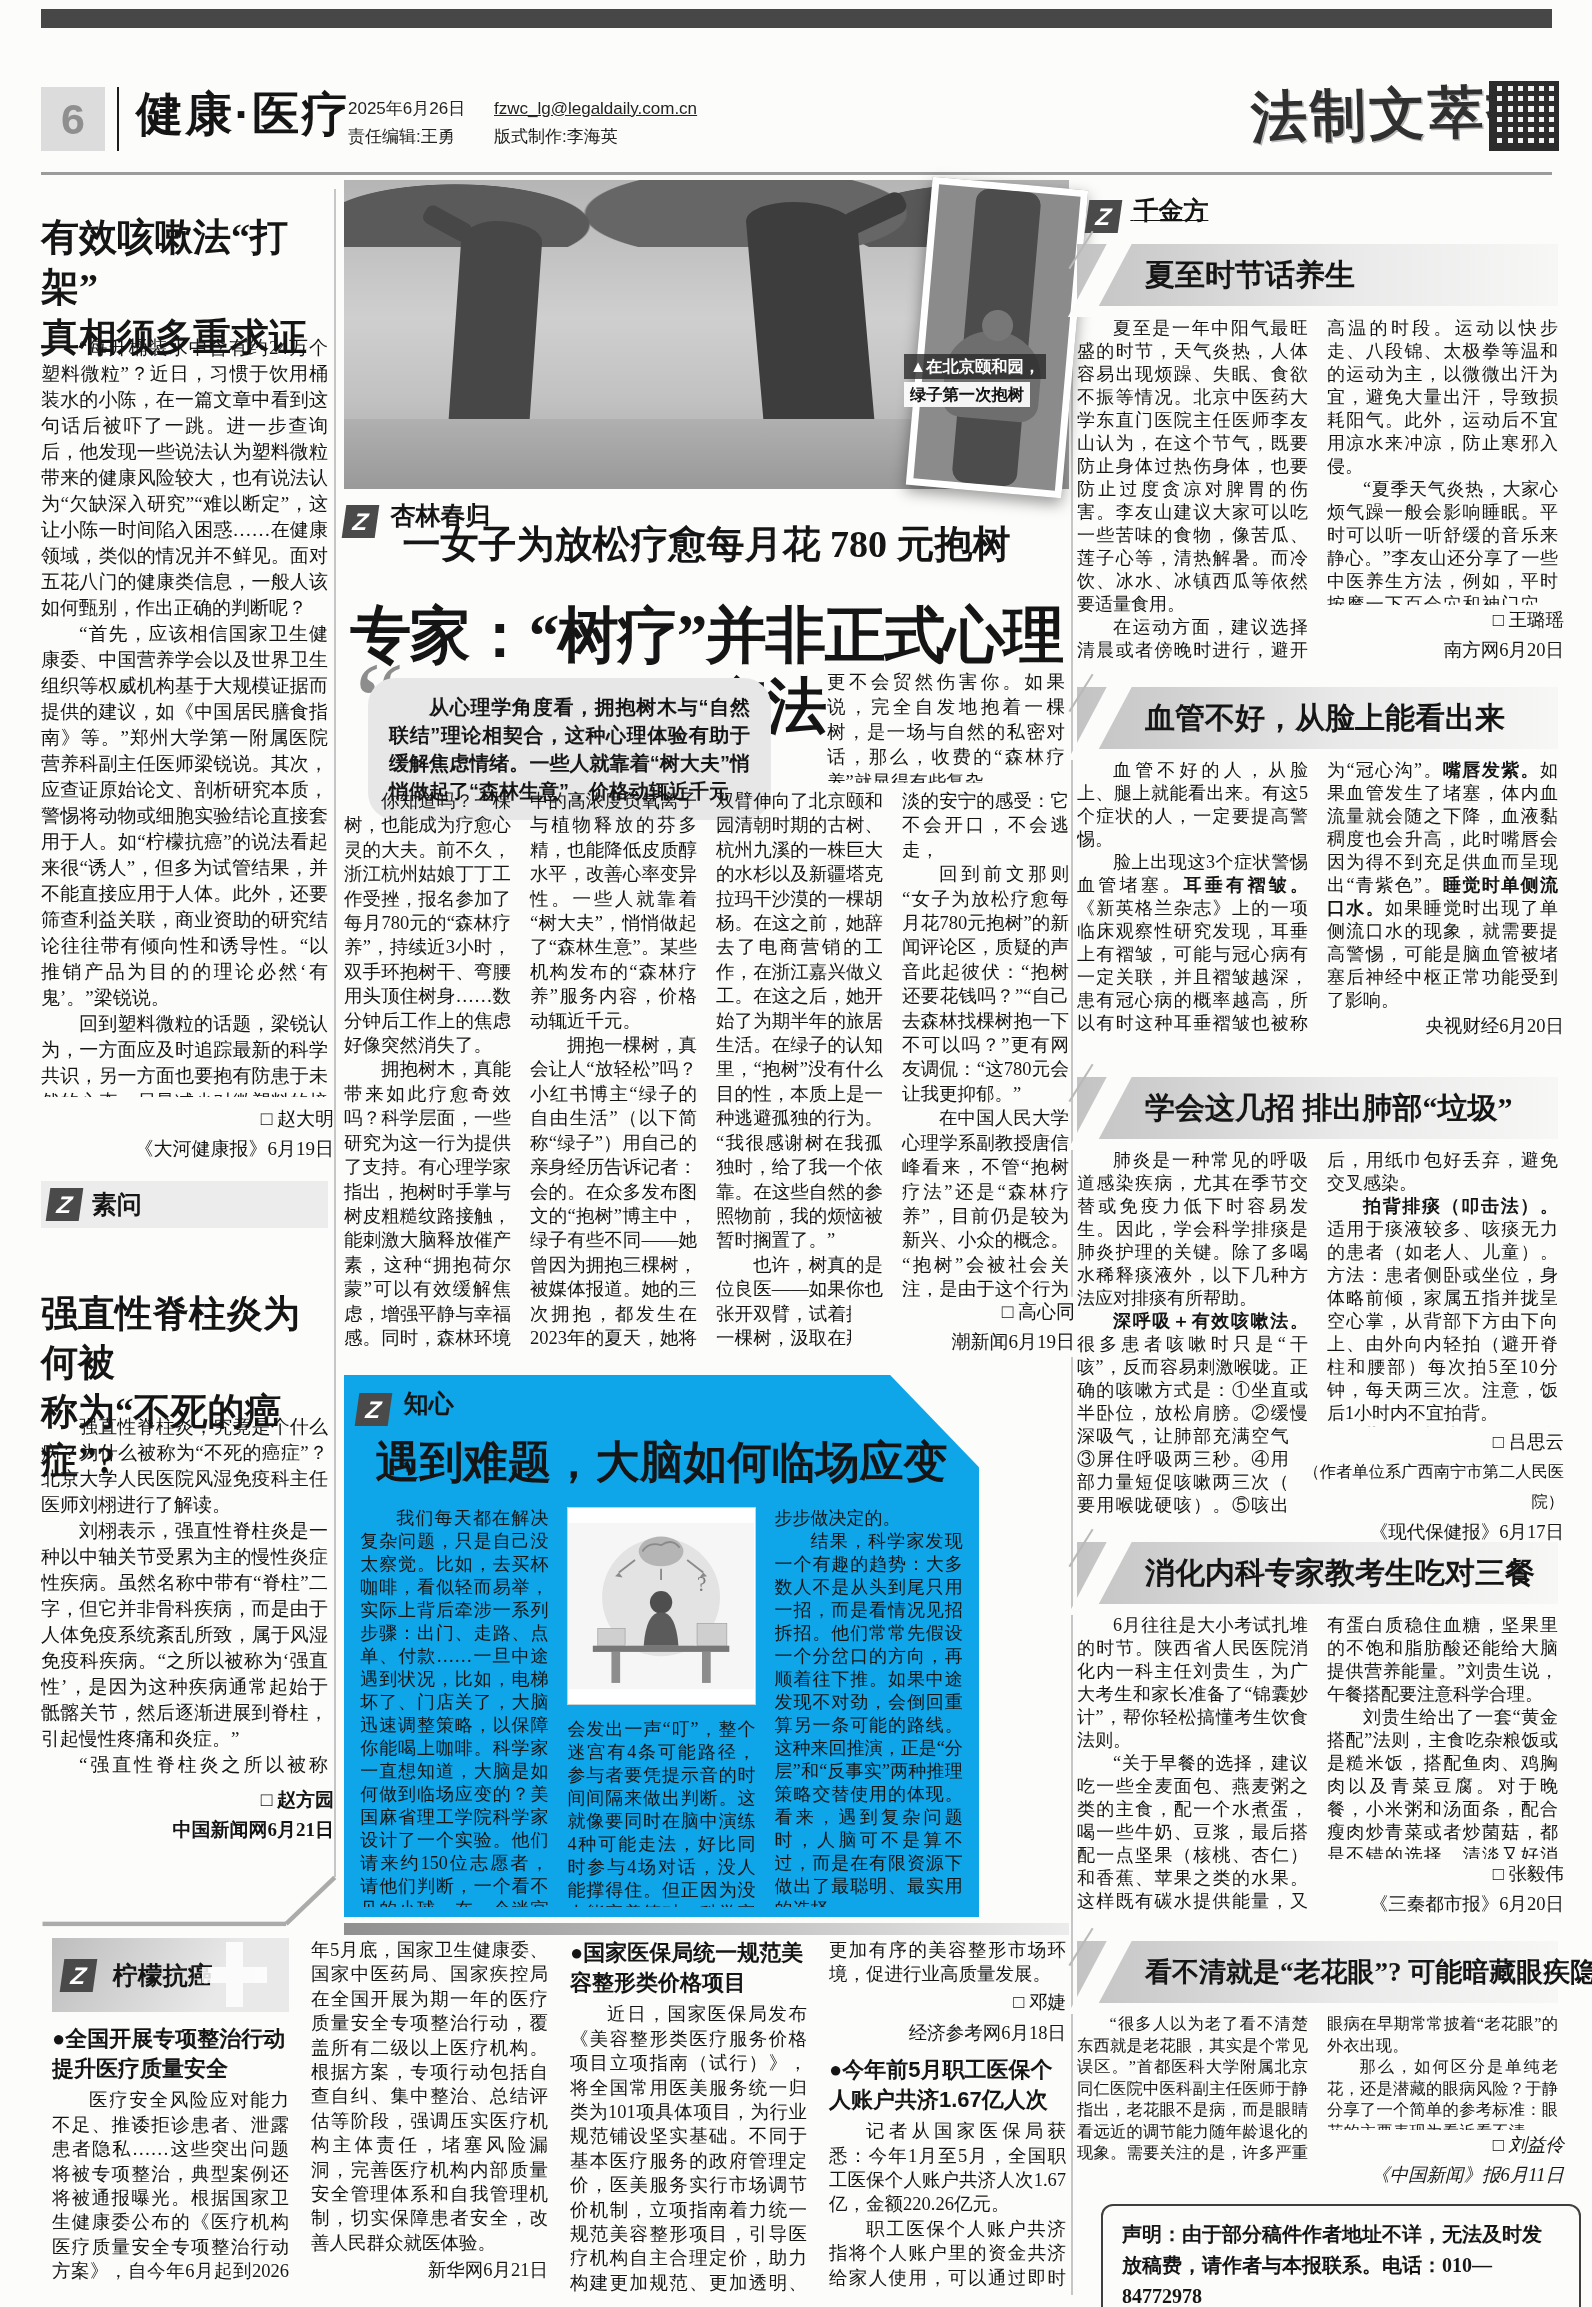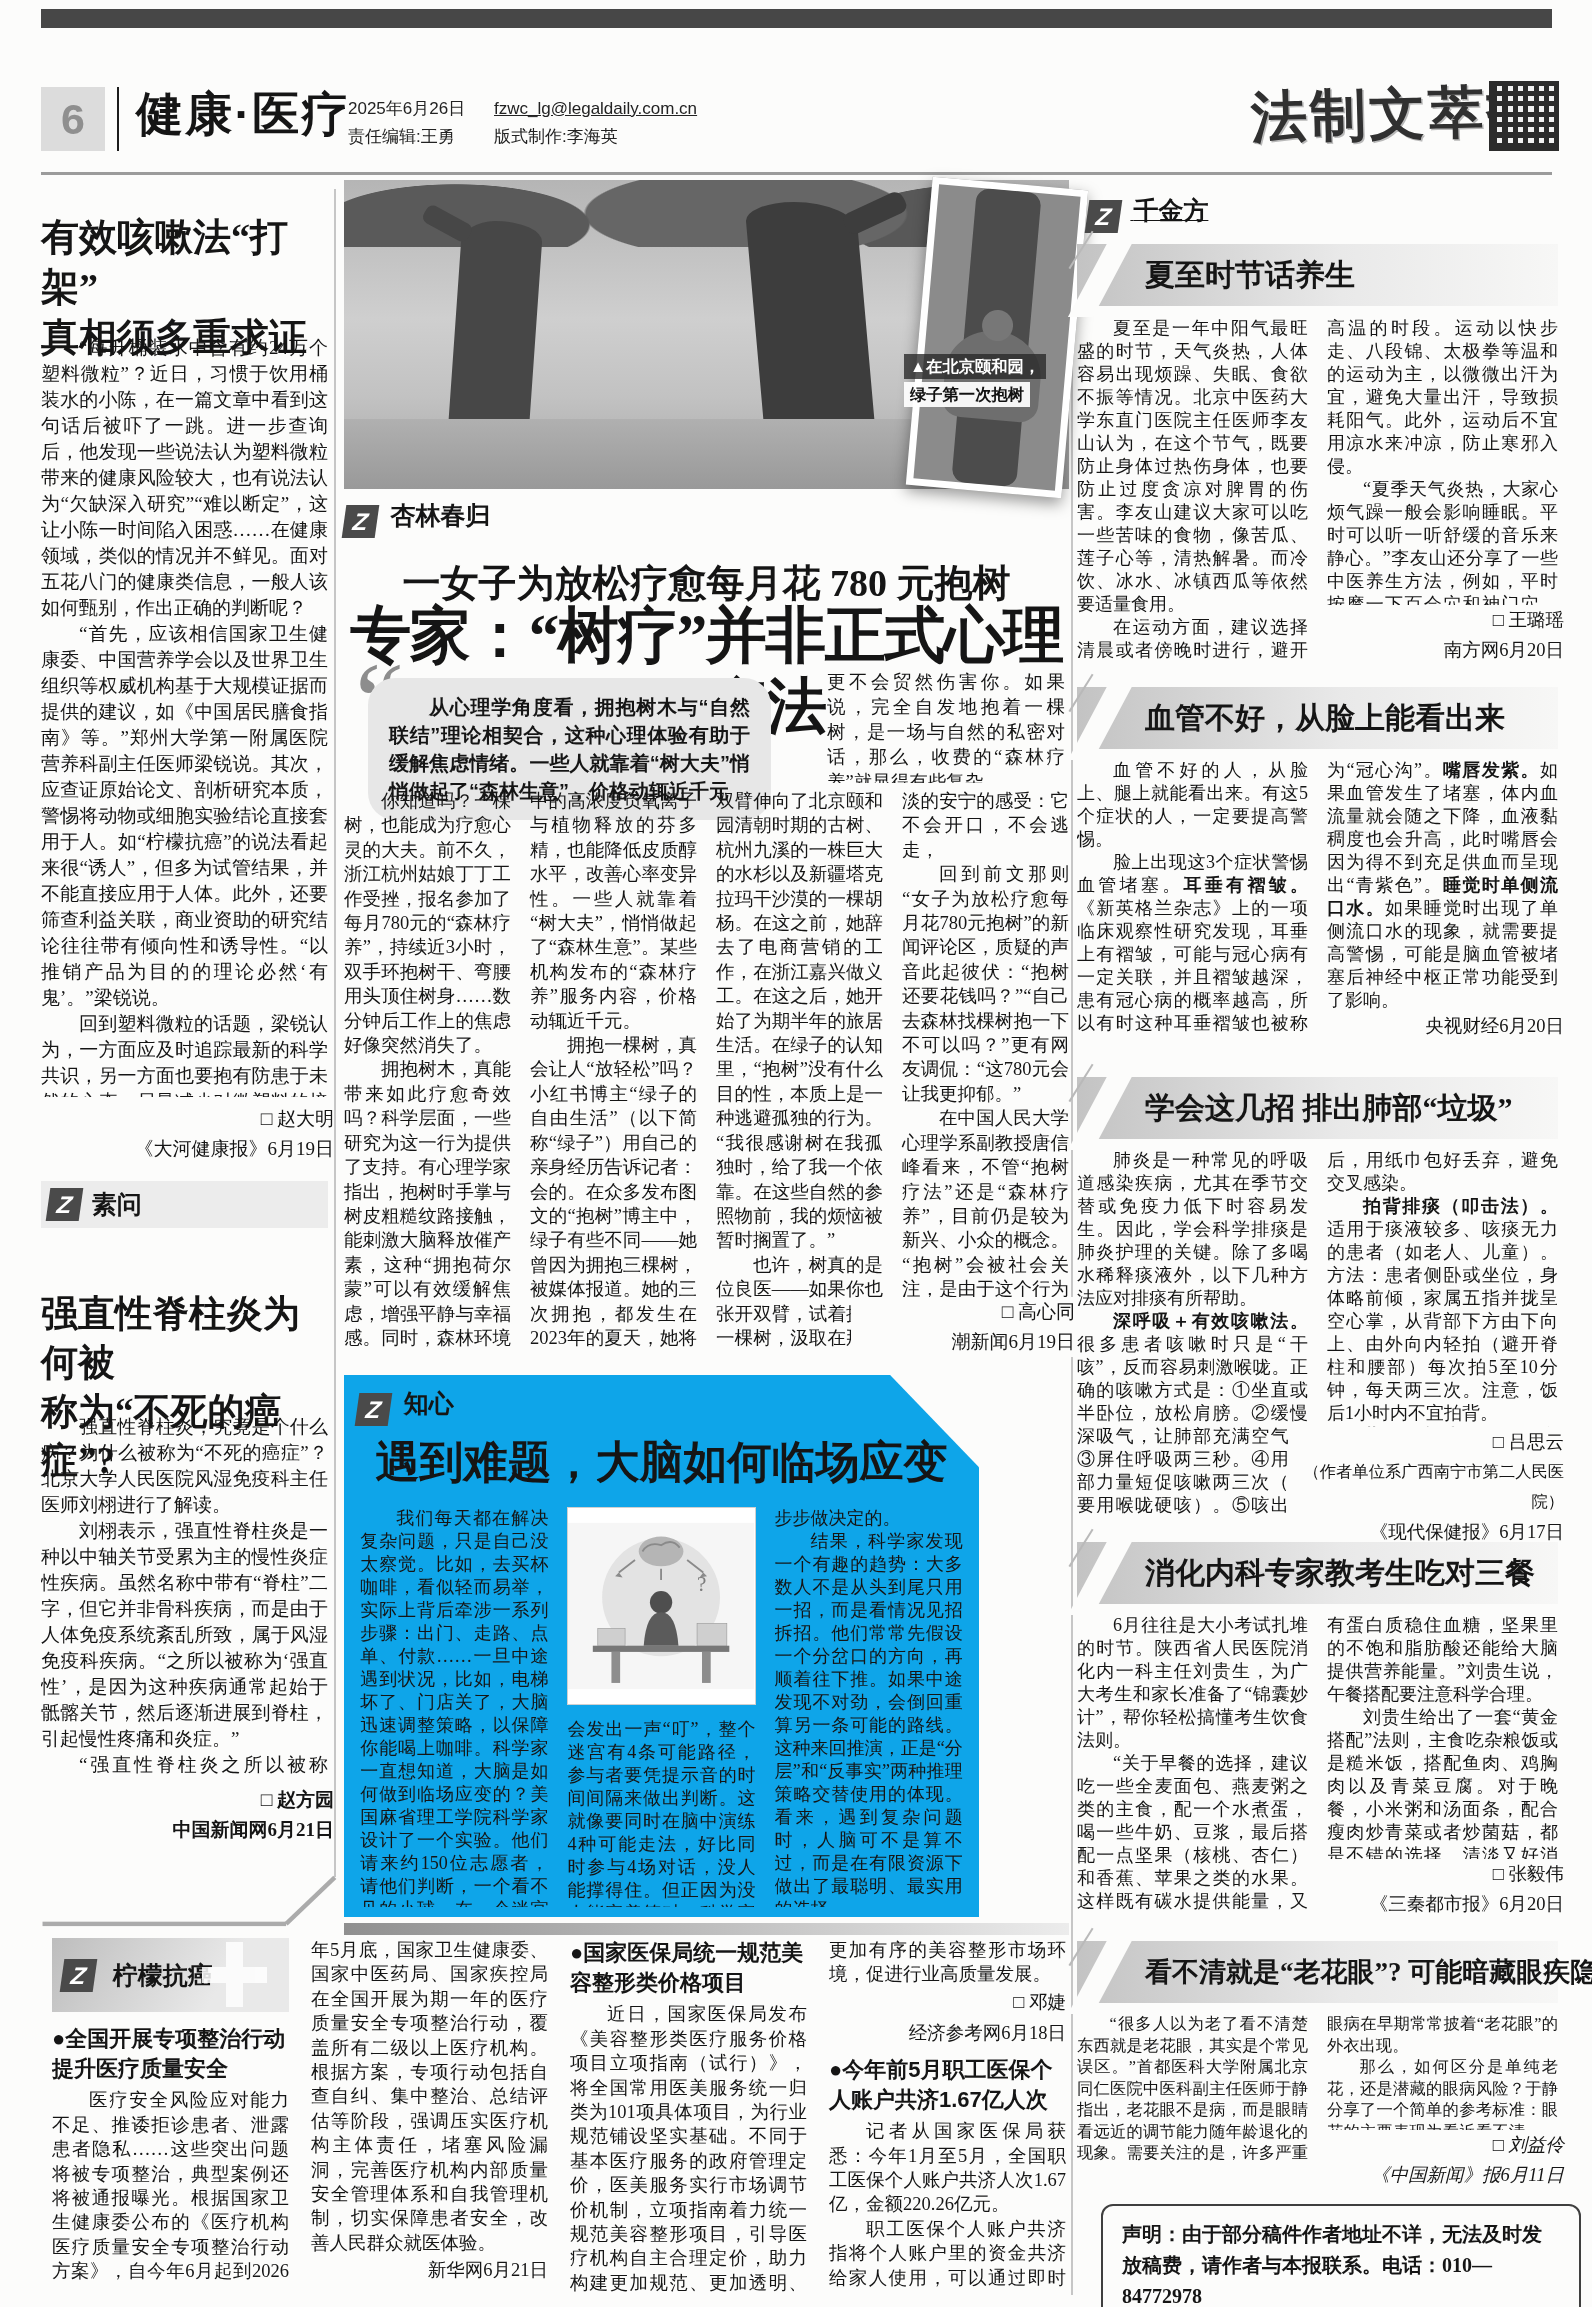--- a/index.html
+++ b/index.html
@@ -75,21 +75,21 @@
   .inset .hugger{position:absolute;left:22px;top:141px;width:96px;height:89px;background:#6e6e6e;
          border-radius:50% 50% 20% 20%;}
   .inset .hugger::before{content:"";position:absolute;left:33px;top:-21px;width:31px;height:31px;
          border-radius:50%;background:#777;}
   .cap-chip{position:absolute;font:700 16.3px/25px "Liberation Sans","DejaVu Sans",sans-serif;
          padding:0 6px;white-space:nowrap;}
   .cap1{left:904px;top:354px;background:rgba(40,40,40,.78);color:#fff;}
   .cap2{left:904px;top:382px;background:rgba(255,255,255,.93);color:#111;}
   
   .xinglin{position:absolute;left:344px;top:499px;}
-  .kicker{position:absolute;left:344px;top:558px;width:725px;text-align:center;font-size:38px;
+  .kicker{position:absolute;left:344px;top:519px;width:725px;text-align:center;font-size:38px;
           font-weight:700;margin:0;}
   .feat-headline{position:absolute;left:344px;top:600px;width:725px;text-align:center;font-size:61px;
           line-height:71px;font-weight:900;letter-spacing:-1.5px;margin:0;}
   .quote-mark{position:absolute;left:355px;top:645px;font-size:111px;line-height:1;color:#8d8d8d;}
   .quote-mark::before{content:"\201C";}
   .quote-box{position:absolute;left:368px;top:678px;width:361px;background:#e7e7e7;border-radius:27px;
           padding:15px 21px;font:700 20px/28px "Liberation Sans","DejaVu Sans",sans-serif;
           text-indent:2em;text-align:justify;}
   .side-txt{position:absolute;left:827px;top:670px;width:238px;height:113px;font-size:18.5px;
           line-height:25px;text-align:justify;overflow:hidden;}

